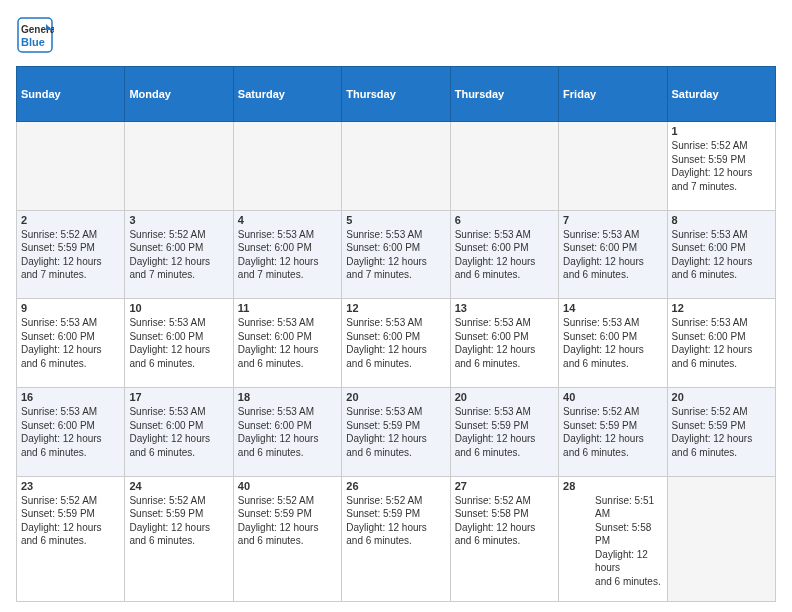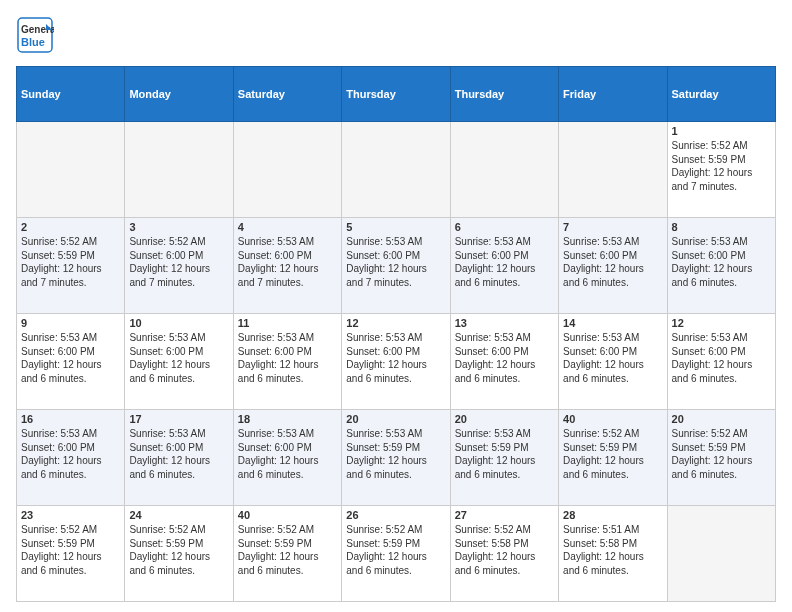--- a/index.html
+++ b/index.html
@@ -317,21 +317,21 @@
           </td>
           <td>
             <span class="day-num">27</span>
             <div class="day-info" style="white-space: pre-line;">Sunrise: 5:52 AM
 Sunset: 5:58 PM
 Daylight: 12 hours
 and 6 minutes.</div>
           </td>
           <td>
             <span class="day-num">28</span>
-            <div class="day-info" style="white-space: pre-line;">Sunrise: 5:51 AM
+            <div class="day-info" style="white-space: pre-line; margin-left: 32px;">Sunrise: 5:51 AM
 Sunset: 5:58 PM
 Daylight: 12 hours
 and 6 minutes.</div>
           </td>
           <td class="empty"></td>
         </tr>
       </tbody>
   </table>
 </div>
 

